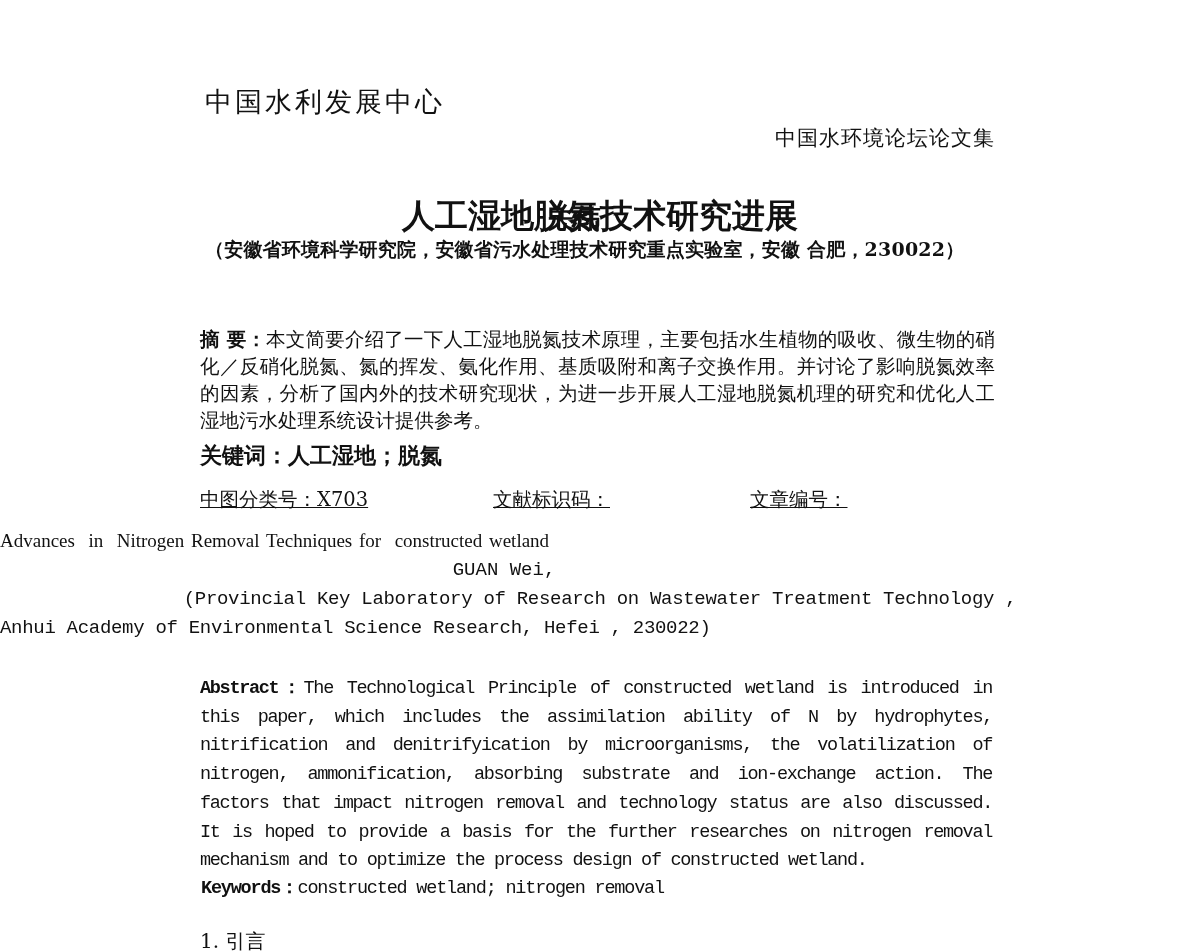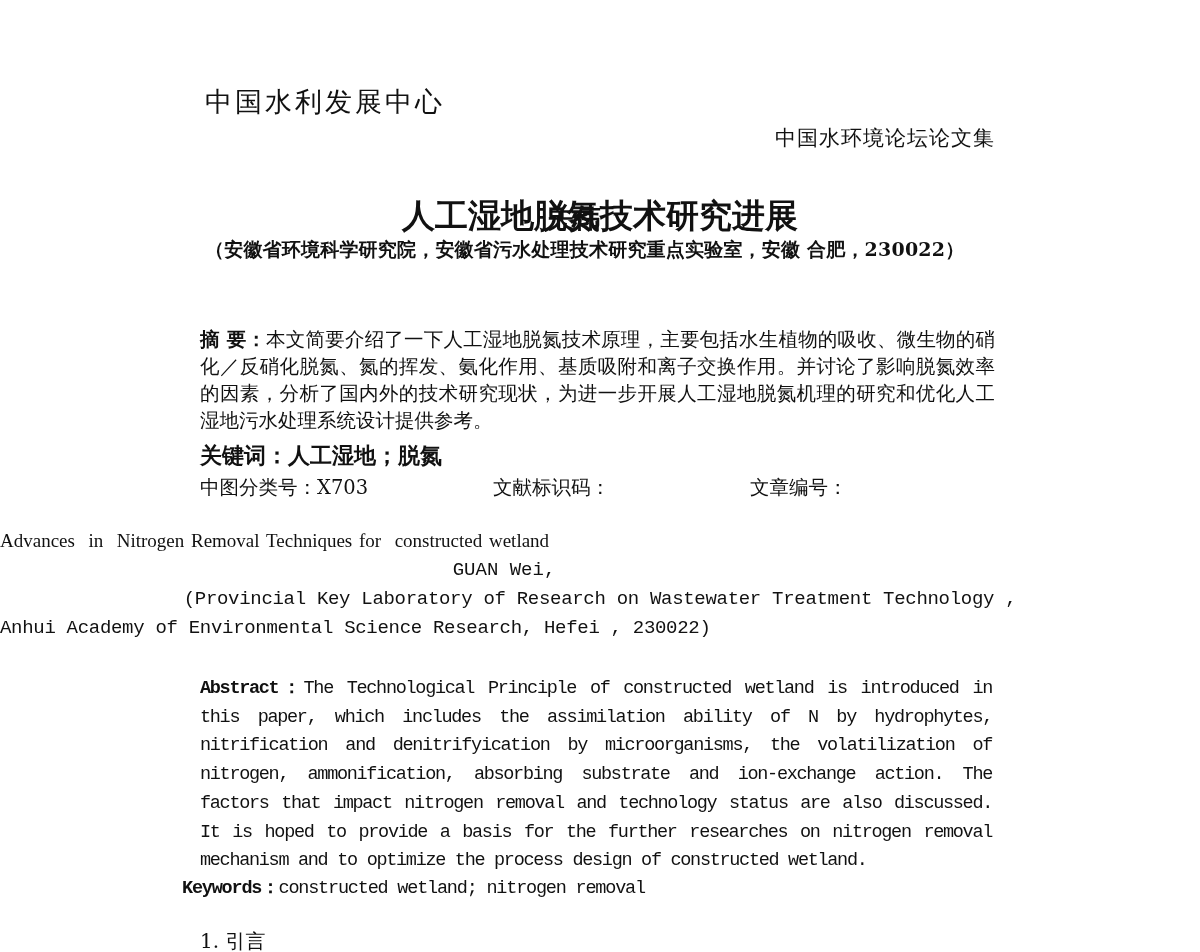--- a/index.html
+++ b/index.html
@@ -7,28 +7,28 @@
   .abs { position: absolute; white-space: nowrap; text-align: right; }
   .org { left: 205px; top: 84px; font-size: 27px; letter-spacing: 3px; font-family: "DejaVu Serif", serif; }
   .series { right: 205px; top: 124px; font-size: 21px; letter-spacing: 1px; }
   .title { left: 0; width: 1200px; text-align: center; top: 158px; font-size: 33px; font-weight: bold; font-family: "DejaVu Sans", sans-serif; margin-top: 36px; }
   .author-cn { left: 0; width: 1148px; text-align: center; top: 200px; font-size: 27px; font-weight: bold; font-family: "DejaVu Sans", sans-serif; }
   .affil-cn { left: 205px; top: 237px; font-size: 19px; font-weight: bold; font-family: "DejaVu Serif", serif; letter-spacing: 0.2px; }
   .abs-cn { left: 200px; top: 326px; width: 795px; font-size: 19.5px; line-height: 27px; white-space: normal; text-align: justify; font-family: "DejaVu Serif", serif; }
   .abs-cn .lbl { font-weight: bold; }
   .kw-cn { left: 200px; top: 441px; font-size: 22px; font-weight: bold; }
   .cls-row { left: 200px; top: 470px; font-size: 19.5px; width: 800px; }
-  .cls-row span { position: absolute; top: 4px; white-space: nowrap; }
+  .cls-row span { position: absolute; top: 16px; white-space: nowrap; text-decoration: underline; }
   .en-title { left: 0; width: 1200px; text-align: left; top: 530px; font-size: 19px; font-family: Liberation Serif, serif; word-spacing: 2px; }
   .en-author { left: 0; width: 1008px; text-align: center; top: 559px; font-size: 19px; font-family: "Liberation Mono", monospace; }
   .en-affil1 { left: 0; width: 1200px; text-align: center; top: 588px; font-size: 19px; font-family: "Liberation Mono", monospace; letter-spacing: -0.3px; }
   .en-affil2 { left: 0; width: 1200px; text-align: left; top: 617px; font-size: 19px; font-family: "Liberation Mono", monospace; letter-spacing: -0.3px; }
   .en-abs { left: 200px; top: 675px; width: 792px; font-size: 18.5px; line-height: 28.7px; white-space: normal; text-align: justify; font-family: "Liberation Mono", monospace; letter-spacing: -1.3px; }
   .en-abs .lbl { font-weight: bold; }
-  .en-kw { left: 182px; top: 874px; font-size: 18.5px; font-family: "Liberation Mono", monospace; letter-spacing: -1.2px; }
+  .en-kw { left: 201px; top: 874px; font-size: 18.5px; font-family: "Liberation Mono", monospace; letter-spacing: -1.2px; }
   .en-kw .lbl { font-weight: bold; }
   .sec1 { left: 200px; top: 928px; font-size: 20px; font-family: "DejaVu Serif", serif; }
 </style>
 </head>
 <body>
 
 <div class="abs org">中国水利发展中心</div>
 <div class="abs series">中国水环境论坛论文集</div>
 
 <div class="abs title">人工湿地脱氮技术研究进展</div>

